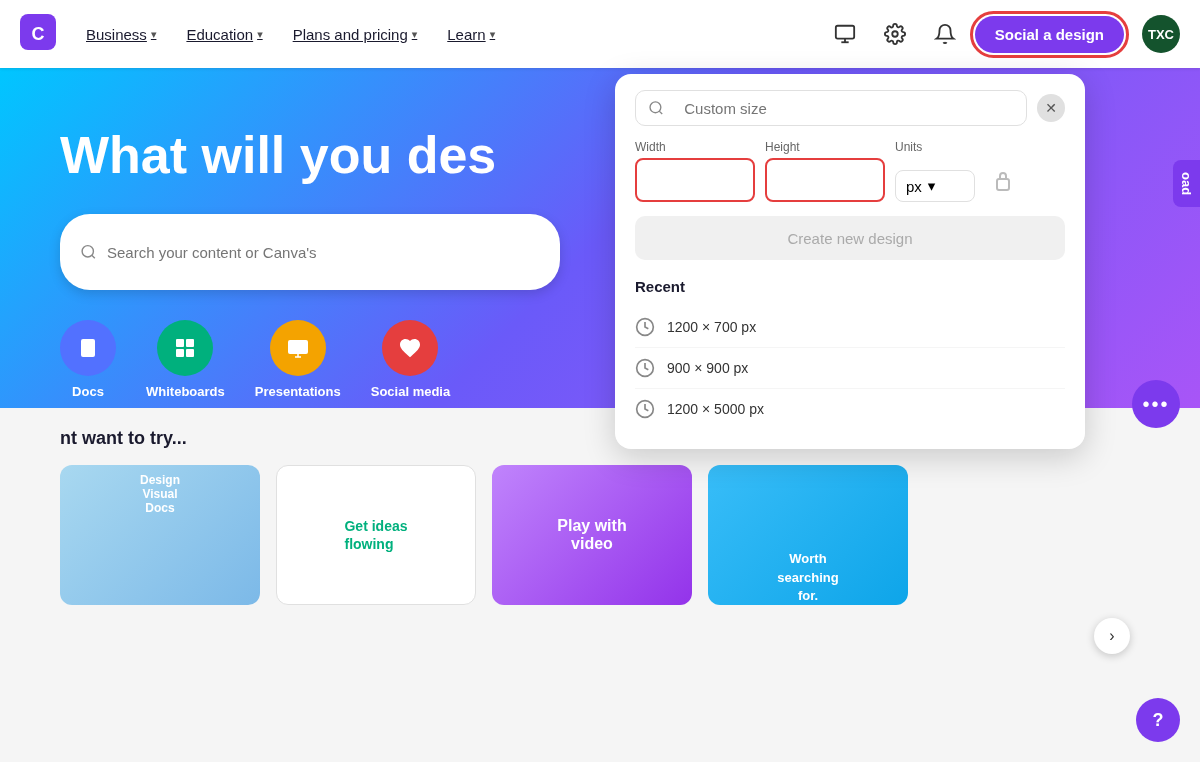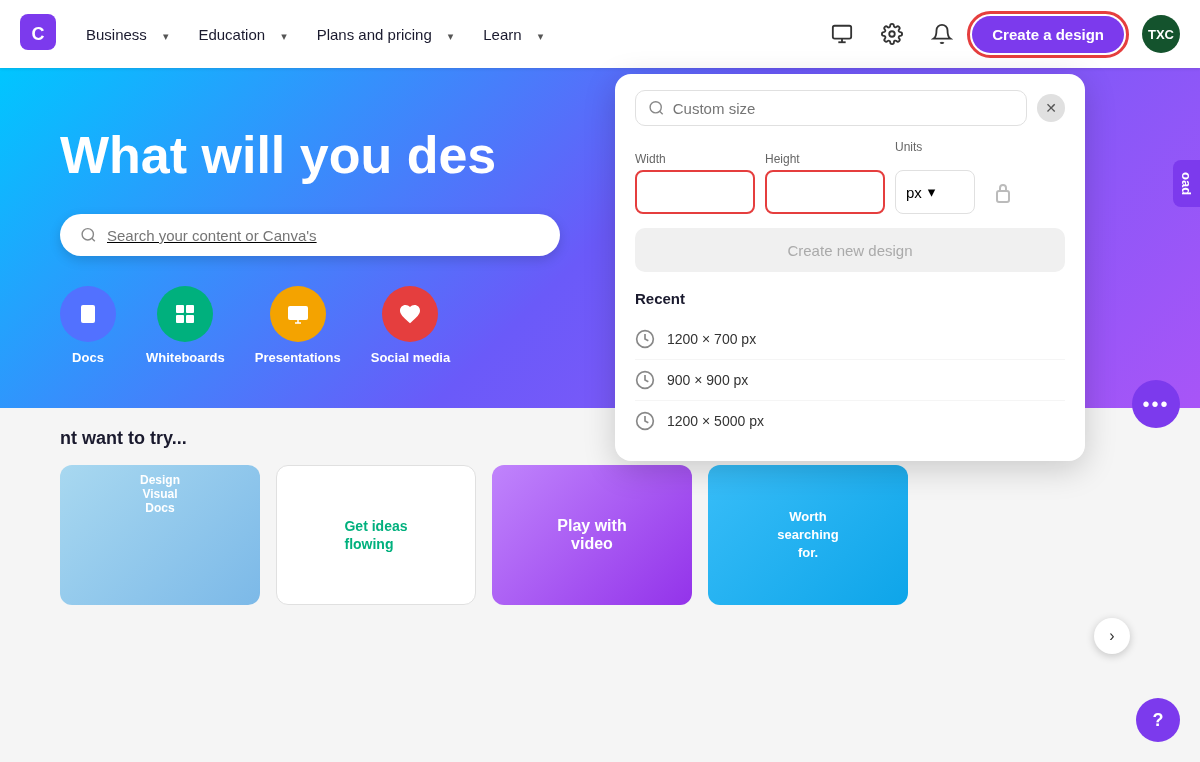--- a/index.html
+++ b/index.html
@@ -7,24 +7,25 @@
 
     
     .navbar {
       display: flex; align-items: center; background: #fff;
       height: 68px; padding: 0 20px; gap: 10px;
       box-shadow: 0 1px 3px rgba(0,0,0,0.1); position: relative; z-index: 100;
     }
     .nav-logo { margin-right: 10px; }
     .nav-logo svg { width: 36px; height: 36px; }
     .nav-item {
-      display: flex; align-items: flex-end; gap: 16px;
+      display: flex; align-items: center; gap: 4px;
       font-size: 15px; font-weight: 500; color: #1a1a2e;
       padding: 8px 10px; border-radius: 8px; cursor: pointer;
       white-space: nowrap;
+      text-decoration: underline;
     }
     .nav-chevron { font-size: 11px; color: #555; }
     .nav-spacer { flex: 1; }
     .nav-icon-btn {
       width: 40px; height: 40px; display: flex; align-items: center; justify-content: center;
       border-radius: 50%; cursor: pointer; color: #333;
     }
     .create-btn {
       background: #7c3aed; color: #fff; border: none;
       padding: 10px 20px; border-radius: 30px; font-size: 15px; font-weight: 600;
@@ -42,21 +43,21 @@
       height: 340px; display: flex; flex-direction: column;
       align-items: flex-start; padding: 40px 60px;
       position: relative; overflow: hidden;
     }
     .hero-title {
       font-size: 52px; font-weight: 800; color: #fff;
       margin-bottom: 30px; line-height: 1.1; margin-top: 19px;
     }
     .hero-search {
       background: #fff; border-radius: 30px; display: flex; align-items: center;
-      padding: 12px 20px; gap: 10px; width: 500px; box-shadow: 0 4px 12px rgba(0,0,0,0.15); text-decoration: underline;
+      padding: 29px 20px; gap: 10px; width: 500px; box-shadow: 0 4px 12px rgba(0,0,0,0.15);
     }
     .hero-search input {
       border: none; outline: none; font-size: 15px; color: #555; width: 100%;
     }
     .quick-item {
       display: flex; flex-direction: column; align-items: center; gap: 8px;
       cursor: pointer;
     }
     .quick-icon {
       width: 56px; height: 56px; border-radius: 50%;
@@ -76,21 +77,21 @@
       position: absolute; top: 74px; left: 615px;
       background: #fff; border-radius: 16px;
       box-shadow: 0 8px 32px rgba(0,0,0,0.18);
       width: 470px; padding: 16px 20px 20px;
       z-index: 200;
     }
     .search-row {
       display: flex; align-items: center; gap: 10px; margin-bottom: 14px;
     }
     .search-box {
-      flex: 1; display: flex; align-items: center; gap: 8px;
+      flex: 1; display: flex; align-items: center; gap: 20px;
       border: 1px solid #e0e0e0; border-radius: 10px; padding: 8px 12px;
     }
     .search-box input { border: none; outline: none; font-size: 15px; width: 100%; }
     .close-btn {
       width: 28px; height: 28px; background: #e0e0e0; border-radius: 50%;
       display: flex; align-items: center; justify-content: center;
       cursor: pointer; font-size: 14px; color: #555;
     }
 
     
@@ -100,21 +101,21 @@
     .field-group { display: flex; flex-direction: column; gap: 4px; }
     .field-label { font-size: 12px; color: #666; font-weight: 500; }
     .size-input {
       width: 120px; height: 44px; border: 2px solid #e53e3e; border-radius: 8px;
       padding: 0 10px; font-size: 15px; outline: none;
     }
     .units-group { display: flex; flex-direction: column; gap: 16px; }
     .units-select {
       display: flex; align-items: center; gap: 6px;
       border: 1px solid #e0e0e0; border-radius: 8px; padding: 0 10px;
-      height: 44px; cursor: pointer; font-size: 15px; min-width: 80px;
+      height: 32px; cursor: pointer; font-size: 15px; min-width: 80px;
     }
     .lock-btn {
       width: 36px; height: 44px; display: flex; align-items: center; justify-content: center;
       color: #bbb; cursor: pointer; font-size: 18px;
     }
 
     
     .create-design-btn {
       width: 100%; height: 44px; background: #f0f0f0; border: none;
       border-radius: 10px; font-size: 15px; color: #aaa; cursor: not-allowed;
@@ -201,21 +202,21 @@
         <path d="M19.4 15a1.65 1.65 0 0 0 .33 1.82l.06.06a2 2 0 0 1-2.83 2.83l-.06-.06a1.65 1.65 0 0 0-1.82-.33 1.65 1.65 0 0 0-1 1.51V21a2 2 0 0 1-4 0v-.09A1.65 1.65 0 0 0 9 19.4a1.65 1.65 0 0 0-1.82.33l-.06.06a2 2 0 0 1-2.83-2.83l.06-.06A1.65 1.65 0 0 0 4.68 15a1.65 1.65 0 0 0-1.51-1H3a2 2 0 0 1 0-4h.09A1.65 1.65 0 0 0 4.6 9a1.65 1.65 0 0 0-.33-1.82l-.06-.06a2 2 0 0 1 2.83-2.83l.06.06A1.65 1.65 0 0 0 9 4.68a1.65 1.65 0 0 0 1-1.51V3a2 2 0 0 1 4 0v.09a1.65 1.65 0 0 0 1 1.51 1.65 1.65 0 0 0 1.82-.33l.06-.06a2 2 0 0 1 2.83 2.83l-.06.06A1.65 1.65 0 0 0 19.4 9a1.65 1.65 0 0 0 1.51 1H21a2 2 0 0 1 0 4h-.09a1.65 1.65 0 0 0-1.51 1z"></path>
     </svg>
   </div>
   <div class="nav-icon-btn">
     <svg width="22" height="22" viewBox="0 0 24 24" fill="none" stroke="#333" stroke-width="2">
       <path d="M18 8A6 6 0 0 0 6 8c0 7-3 9-3 9h18s-3-2-3-9"></path>
         <path d="M13.73 21a2 2 0 0 1-3.46 0"></path>
     </svg>
   </div>
 
-  <button class="create-btn">Create a design</button>
+  <button class="create-btn">Social a design</button>
 
   <div class="avatar">TXC</div>
 </nav>
 
 <div class="hero">
   <h1 class="hero-title">What will you des</h1>
   <div class="hero-search">
     <svg width="18" height="18" viewBox="0 0 24 24" fill="none" stroke="#888" stroke-width="2">
       <circle cx="11" cy="11" r="8"></circle>
         <line x1="21" y1="21" x2="16.65" y2="16.65"></line>
@@ -275,21 +276,21 @@
 
     <div class="try-card" style="background:#fff;border:1px solid #e0e0e0;display:flex;align-items:center;justify-content:center;padding:12px;">
       <div style="font-size:14px;font-weight:800;color:#00b07d;text-align:left;line-height:1.3;">Get ideas<br>flowing</div>
     </div>
 
 
     <div class="try-card" style="background:linear-gradient(135deg,#c084fc,#9333ea);display:flex;align-items:center;justify-content:center;">
       <div style="color:white;font-size:16px;font-weight:800;text-align:center;">Play with<br>video</div>
     </div>
 
-    <div class="try-card" style="background:linear-gradient(135deg,#38bdf8,#0ea5e9);display:flex;align-items:center;justify-content:center;">
+    <div class="try-card" style="background:linear-gradient(135deg,#38bdf8,#0ea5e9);display:flex;align-items:flex-end;justify-content:center;">
       <div style="color:white;font-size:13px;font-weight:800;text-align:center;line-height:1.4;">Worth<br>searching<br>for.</div>
     </div>
   </div>
 </div>
 
 <div class="more-btn" style="position:absolute;right:20px;top:380px;">
   <span style="font-size:20px;letter-spacing:2px;">•••</span>
 </div>
 
 <div class="next-arrow" style="position:absolute;right:70px;top:618px;">

